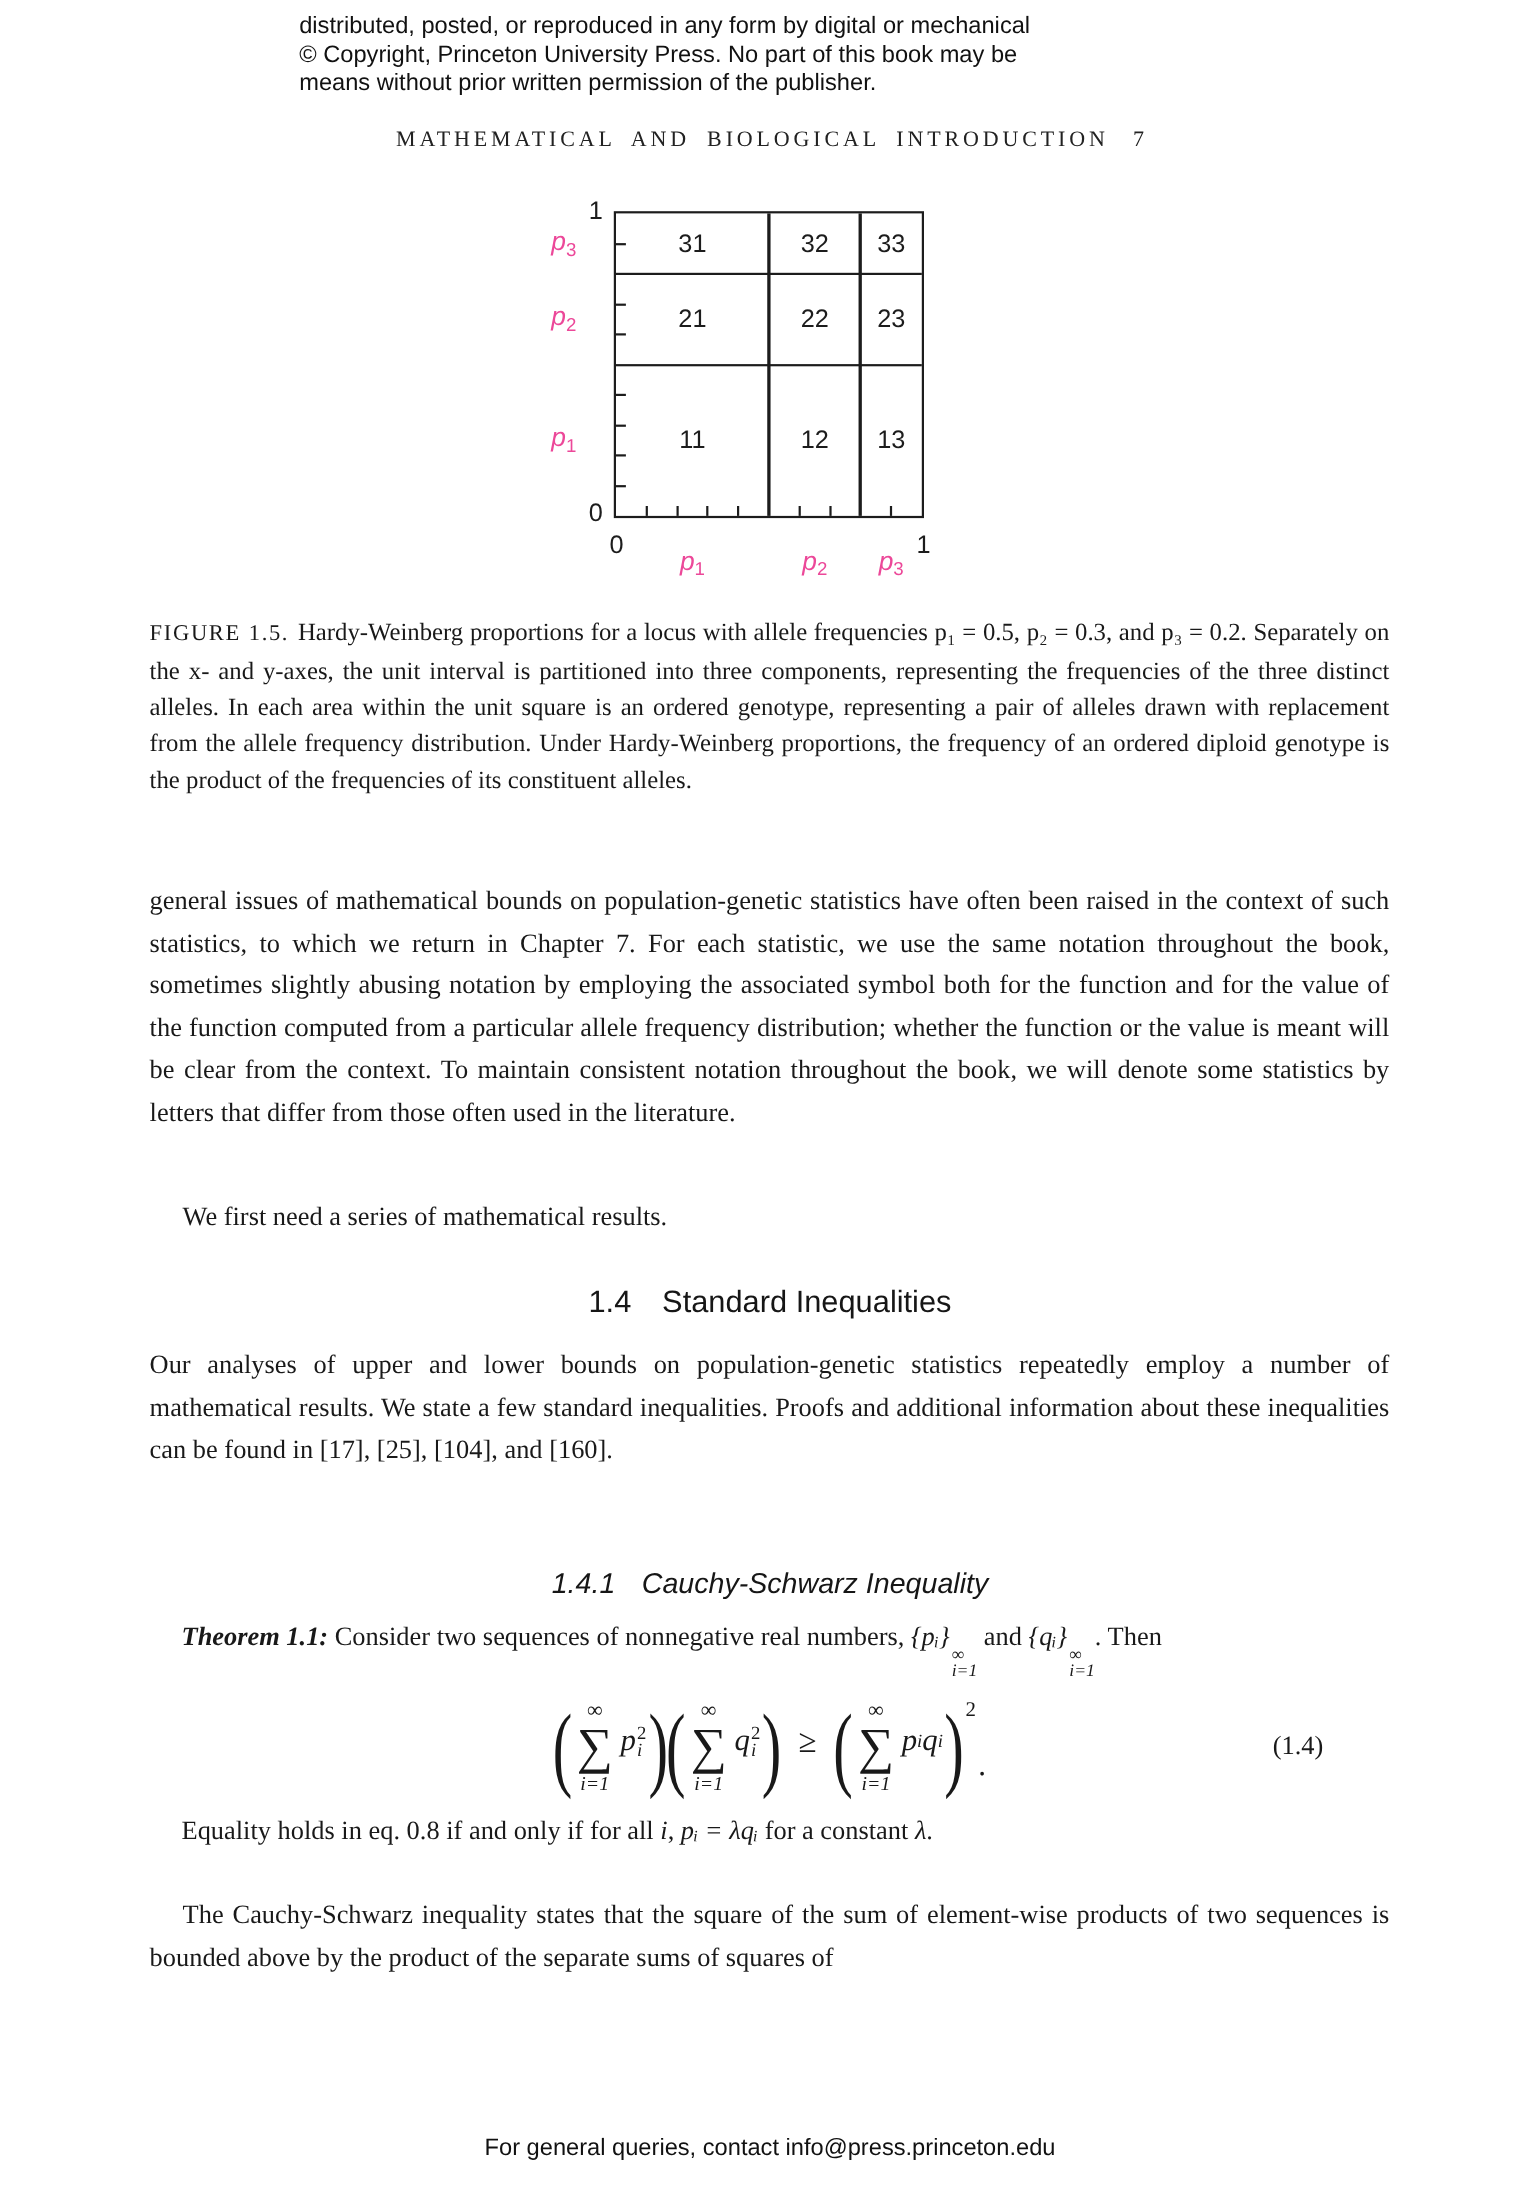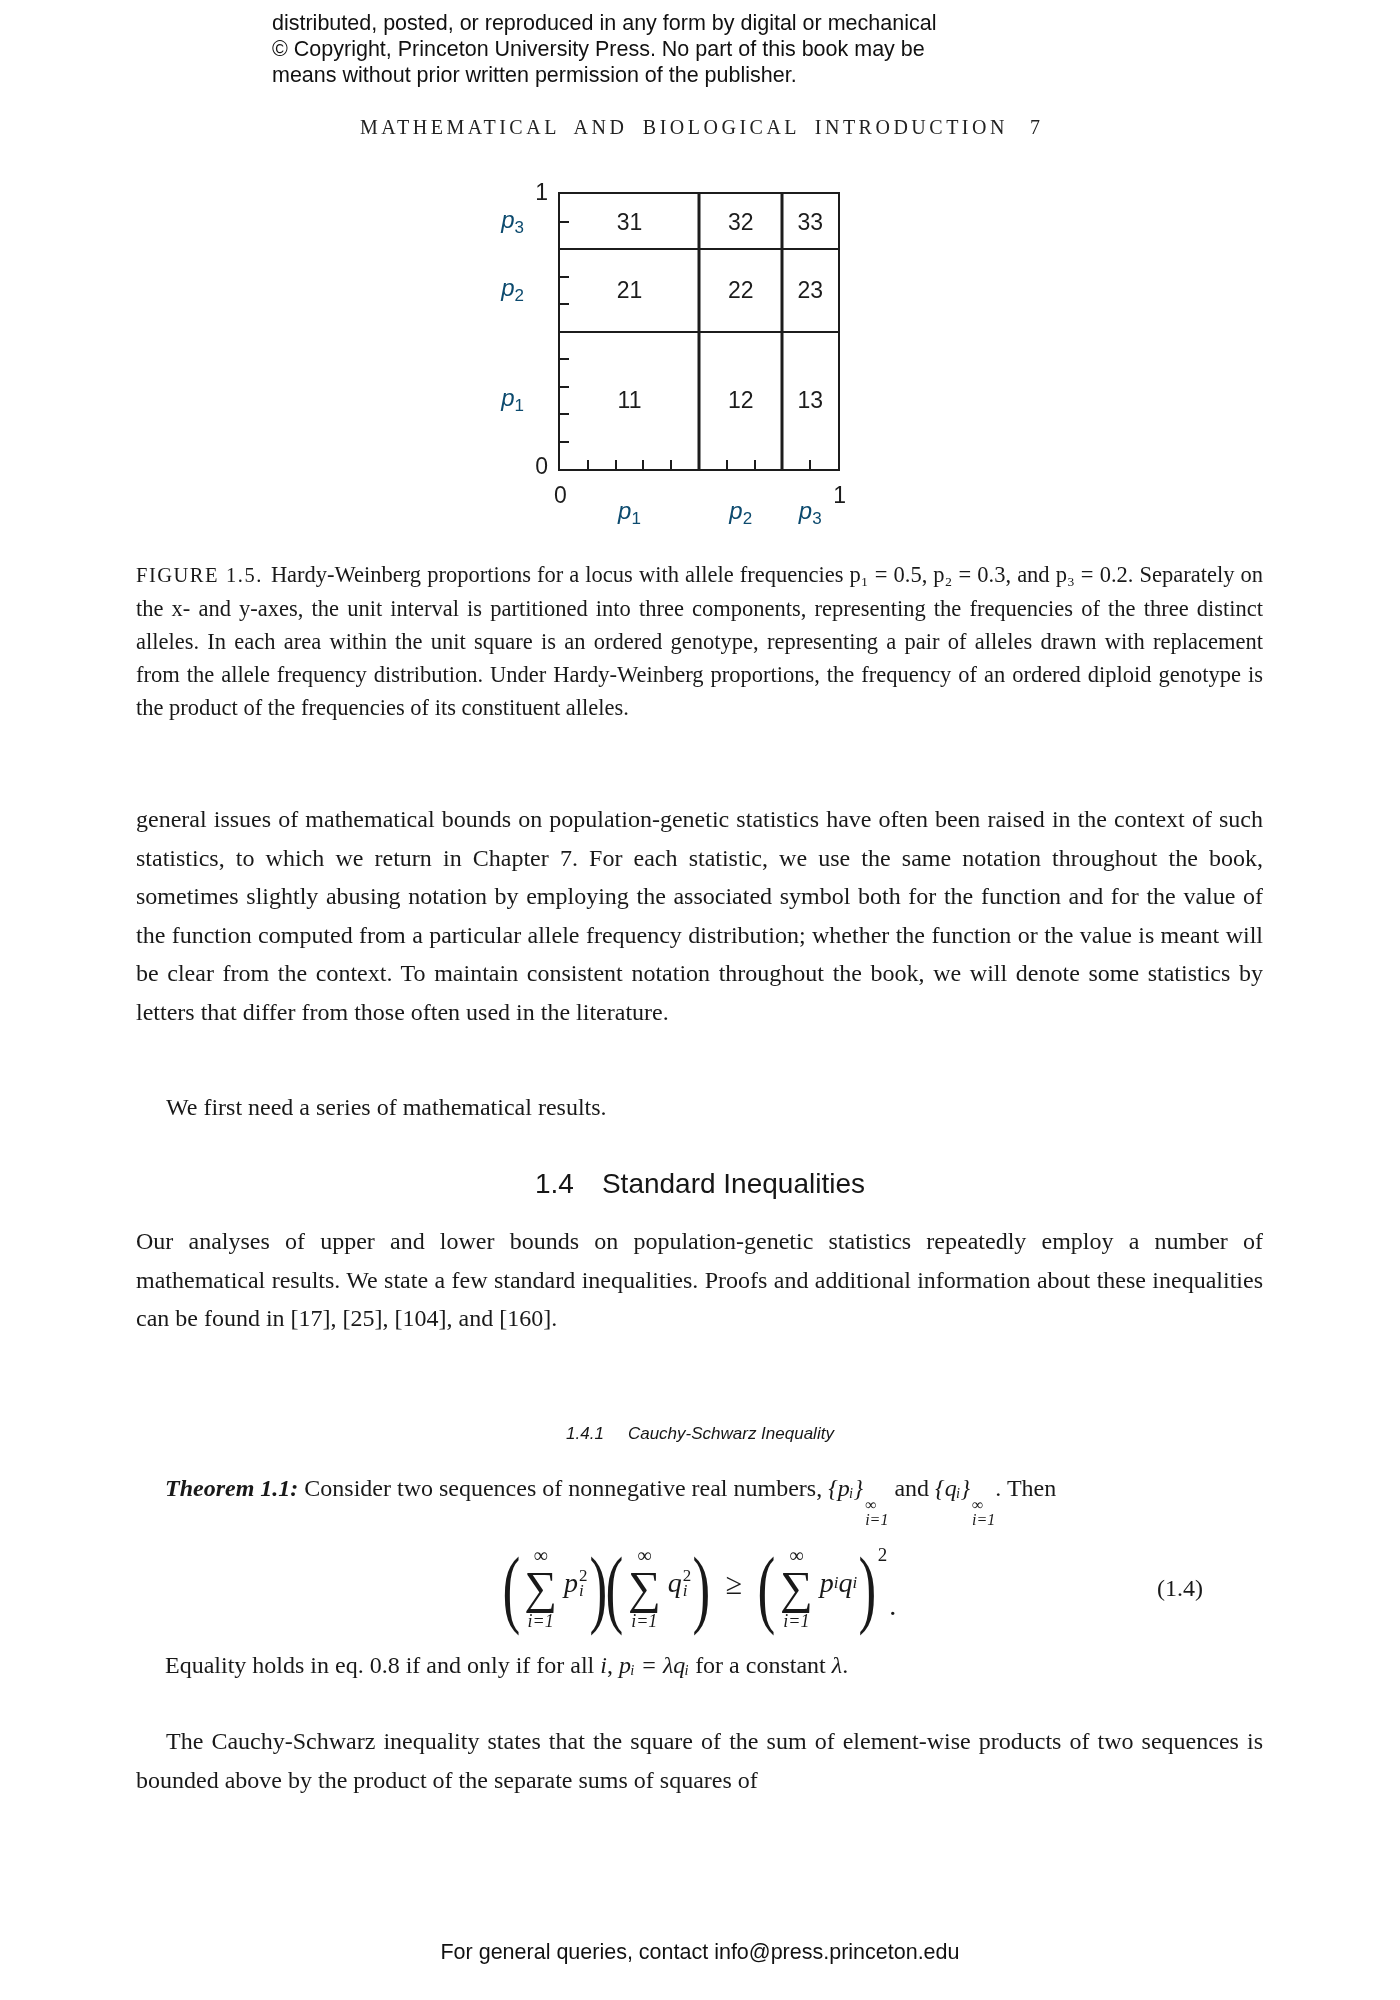--- a/index.html
+++ b/index.html
@@ -28,21 +28,21 @@
   }
   .vline{position:absolute;top:0;bottom:0;width:3px;background:#1c1c1c;transform:translateX(-50%);}
   .hline{position:absolute;left:0;right:0;height:2px;background:#1c1c1c;transform:translateY(-50%);}
   .xtick{position:absolute;bottom:0;width:2px;height:9px;background:#1c1c1c;transform:translateX(-50%);}
   .ytick{position:absolute;left:0;height:2px;width:9px;background:#1c1c1c;transform:translateY(-50%);}
   .cell{
     position:absolute;transform:translate(-50%,-50%);
     font-size:23px;color:#1c1c1c;white-space:nowrap;
   }
   .axis-num{position:absolute;font-size:23px;color:#1c1c1c;}
-  .pvar{font-style:italic;font-size:24px;color:#0c4a6e;white-space:nowrap;}
+  .pvar{font-style:italic;font-size:24px;color:#ec4899;white-space:nowrap;}
   .pvar .psub{font-style:normal;font-size:17px;vertical-align:-5px;}
   .ylab{position:absolute;right:calc(100% + 36px);transform:translateY(-50%);}
   .xlab{position:absolute;top:calc(100% + 28px);transform:translateX(-50%);}
   
   .caption{
     position:absolute;left:136px;width:1127px;top:558px;margin:0;
     font-size:22.5px;line-height:33px;text-align:justify;color:#191919;
   }
   .cap-label{letter-spacing:1.5px;font-size:20.5px;margin-right:8px;}
   .bodytext{
@@ -51,21 +51,21 @@
   }
   .indent{text-indent:30px;}
   .h-section{
     position:absolute;left:0;top:1168px;width:100%;text-align:center;
     font-family:"Liberation Sans","DejaVu Sans",sans-serif;font-size:28px;color:#161616;
   }
   .h-section .hnum{margin-right:28px;}
   .h-subsection{
     position:absolute;left:0;top:1424px;width:100%;text-align:center;
     font-family:"Liberation Sans","DejaVu Sans",sans-serif;font-style:italic;
-    font-size:17px;color:#161616;
+    font-size:26px;color:#161616;
   }
   .h-subsection .hnum{margin-right:24px;}
   .theorem{
     position:absolute;left:165px;width:1098px;top:1468px;margin:0;
     font-size:24px;line-height:40px;text-align:justify;color:#191919;
   }
   .thm-label{font-weight:bold;font-style:italic;}
   .mathvar{font-style:italic;}
   .lims{
     display:inline-flex;flex-direction:column;align-items:flex-start;

